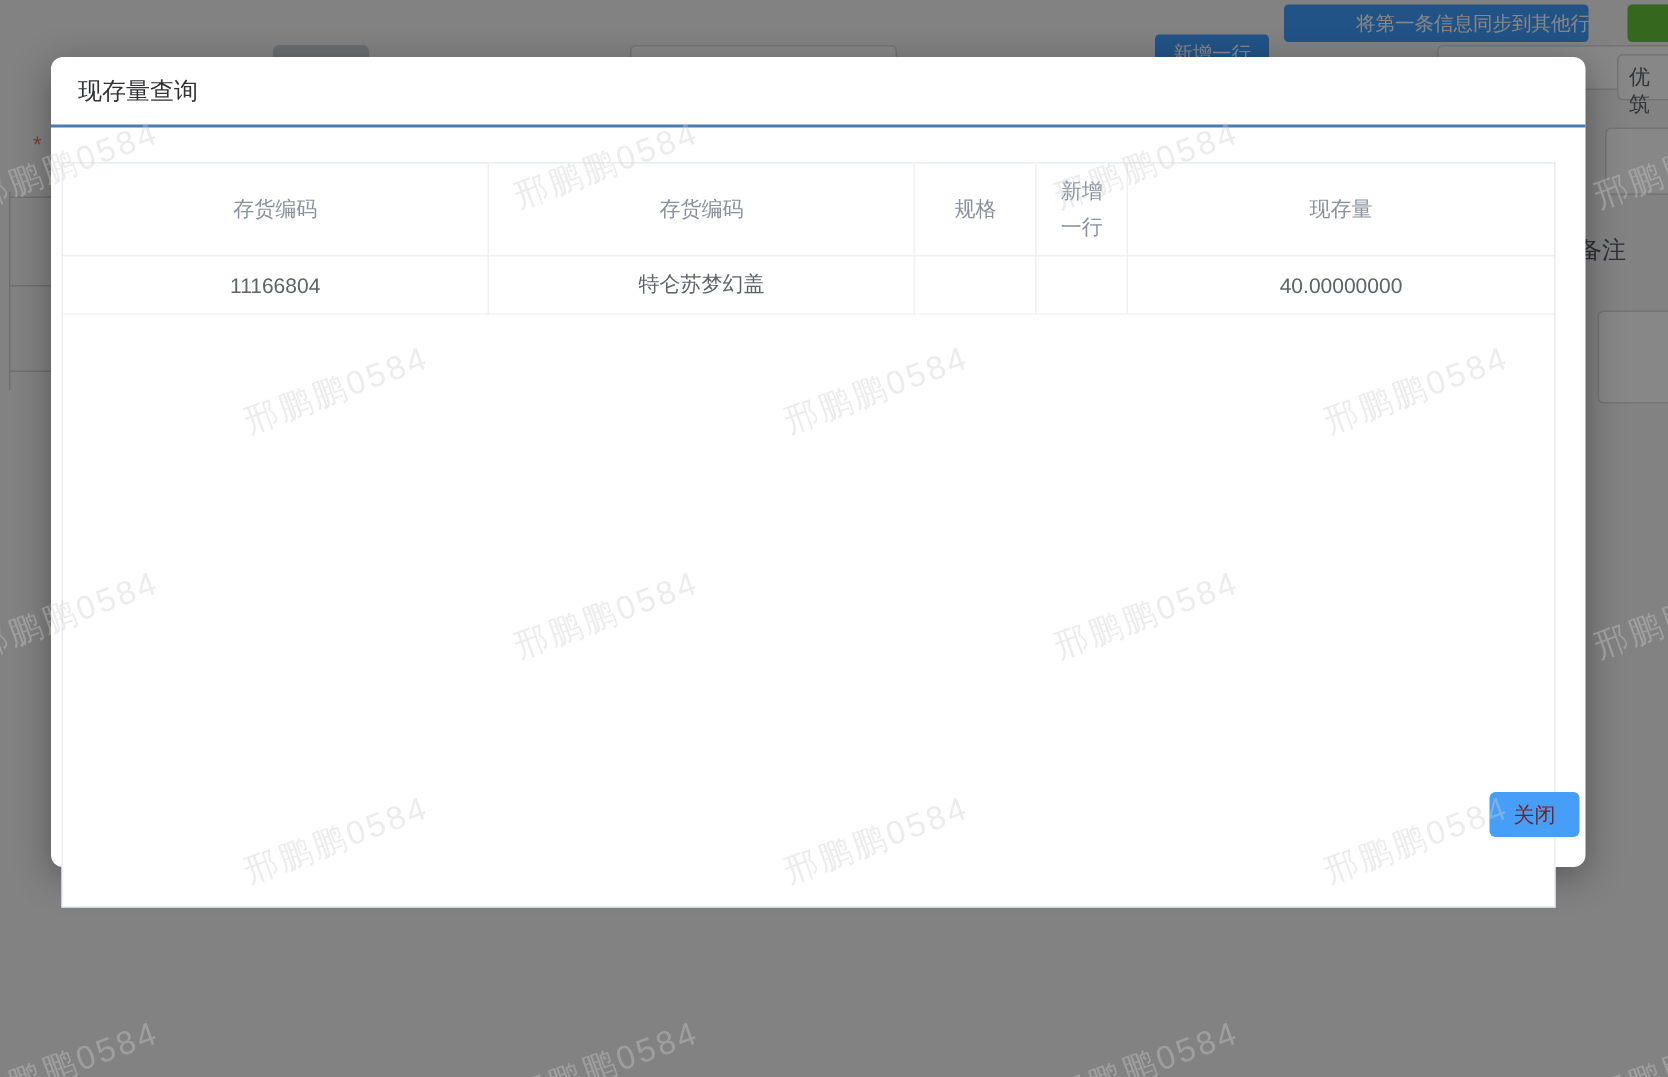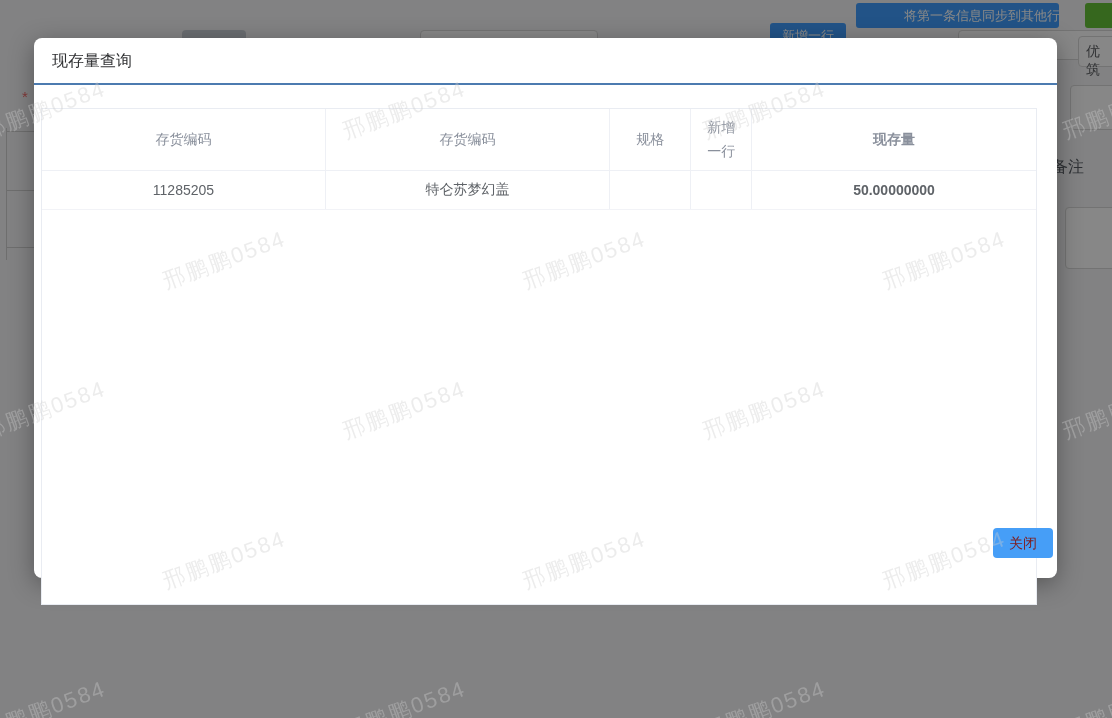--- a/index.html
+++ b/index.html
@@ -54,21 +54,21 @@
   .modal-title { font-size:16px; color:#303133; }
   .table-wrap {
     margin:23px 20px 0 7px; height:497px;
     border:1px solid #e9ecf2; background:#fff; overflow:hidden;
   }
   table.stock { width:100%; border-collapse:collapse; table-layout:fixed; }
   table.stock th, table.stock td {
     border-right:1px solid #eef0f5; text-align:center; font-weight:normal;
     overflow:hidden;
   }
-  table.stock th:last-child, table.stock td:last-child { border-right:none;font-weight:bold; }
+  table.stock th:last-child, table.stock td:last-child { border-right:none; }
   table.stock thead th {
     height:61px; color:#8a909c; font-size:14px;
     border-bottom:1px solid #eef0f5; background:#fff; line-height:24px;
     padding:0 10px;
   }
   table.stock tbody td {
     height:39px; color:#5f6368; font-size:14px;
     border-bottom:1px solid #f2f3f7;
   }
   .col-code { width:280px; } .col-name { width:281px; }
@@ -133,25 +133,25 @@
         <tr>
           <th>存货编码</th>
           <th>存货编码</th>
           <th>规格</th>
           <th>新增一行</th>
           <th>现存量</th>
         </tr>
       </thead>
       <tbody>
         <tr>
-          <td>11285205</td>
+          <td>11166804</td>
           <td>特仑苏梦幻盖</td>
           <td></td>
           <td></td>
-          <td>50.00000000</td>
+          <td>40.00000000</td>
         </tr>
       </tbody>
     </table>
   </div>
 
   <button class="close-btn">关闭</button>
 </div>
 
 <div class="wm-layer">
     <span class="wm" style="left: -20px; top: 95px;">邢鹏鹏0584</span>

